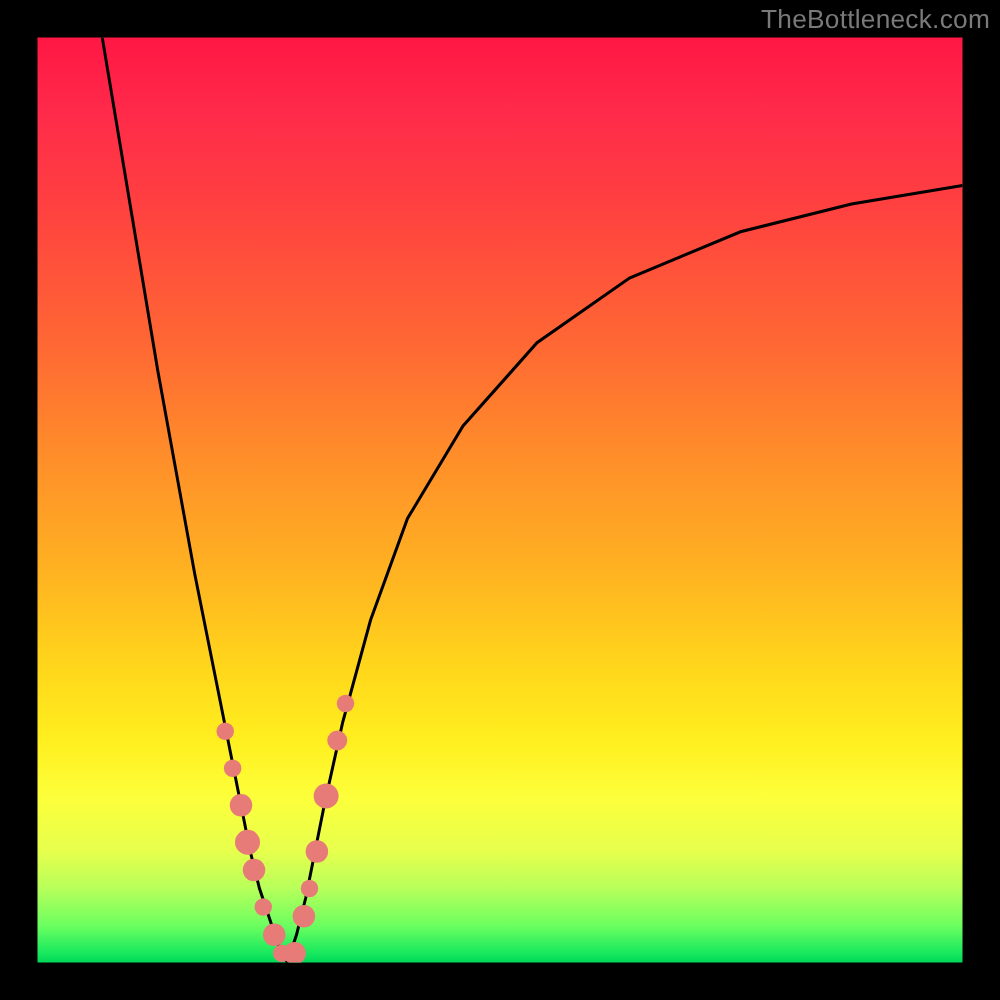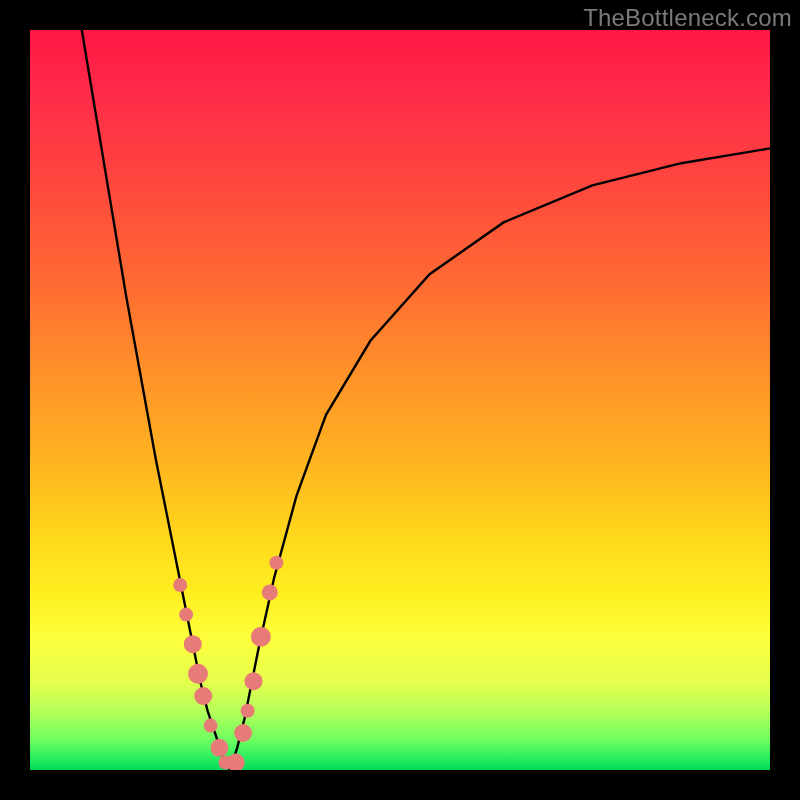--- a/index.html
+++ b/index.html
@@ -42,21 +42,21 @@
       #6cff60 96%,
       #18e85e 99%,
       #00d858 100%
     );
   }
   .watermark {
     position: absolute;
     top: 4px;
     right: 8px;
     color: #7a7a7a;
-    font-size: 24px;
+    font-size: 21px;
     letter-spacing: 0.2px;
     user-select: none;
   }
   svg.curves {
     position: absolute;
     left: 0;
     top: 0;
     width: 740px;
     height: 740px;
   }

